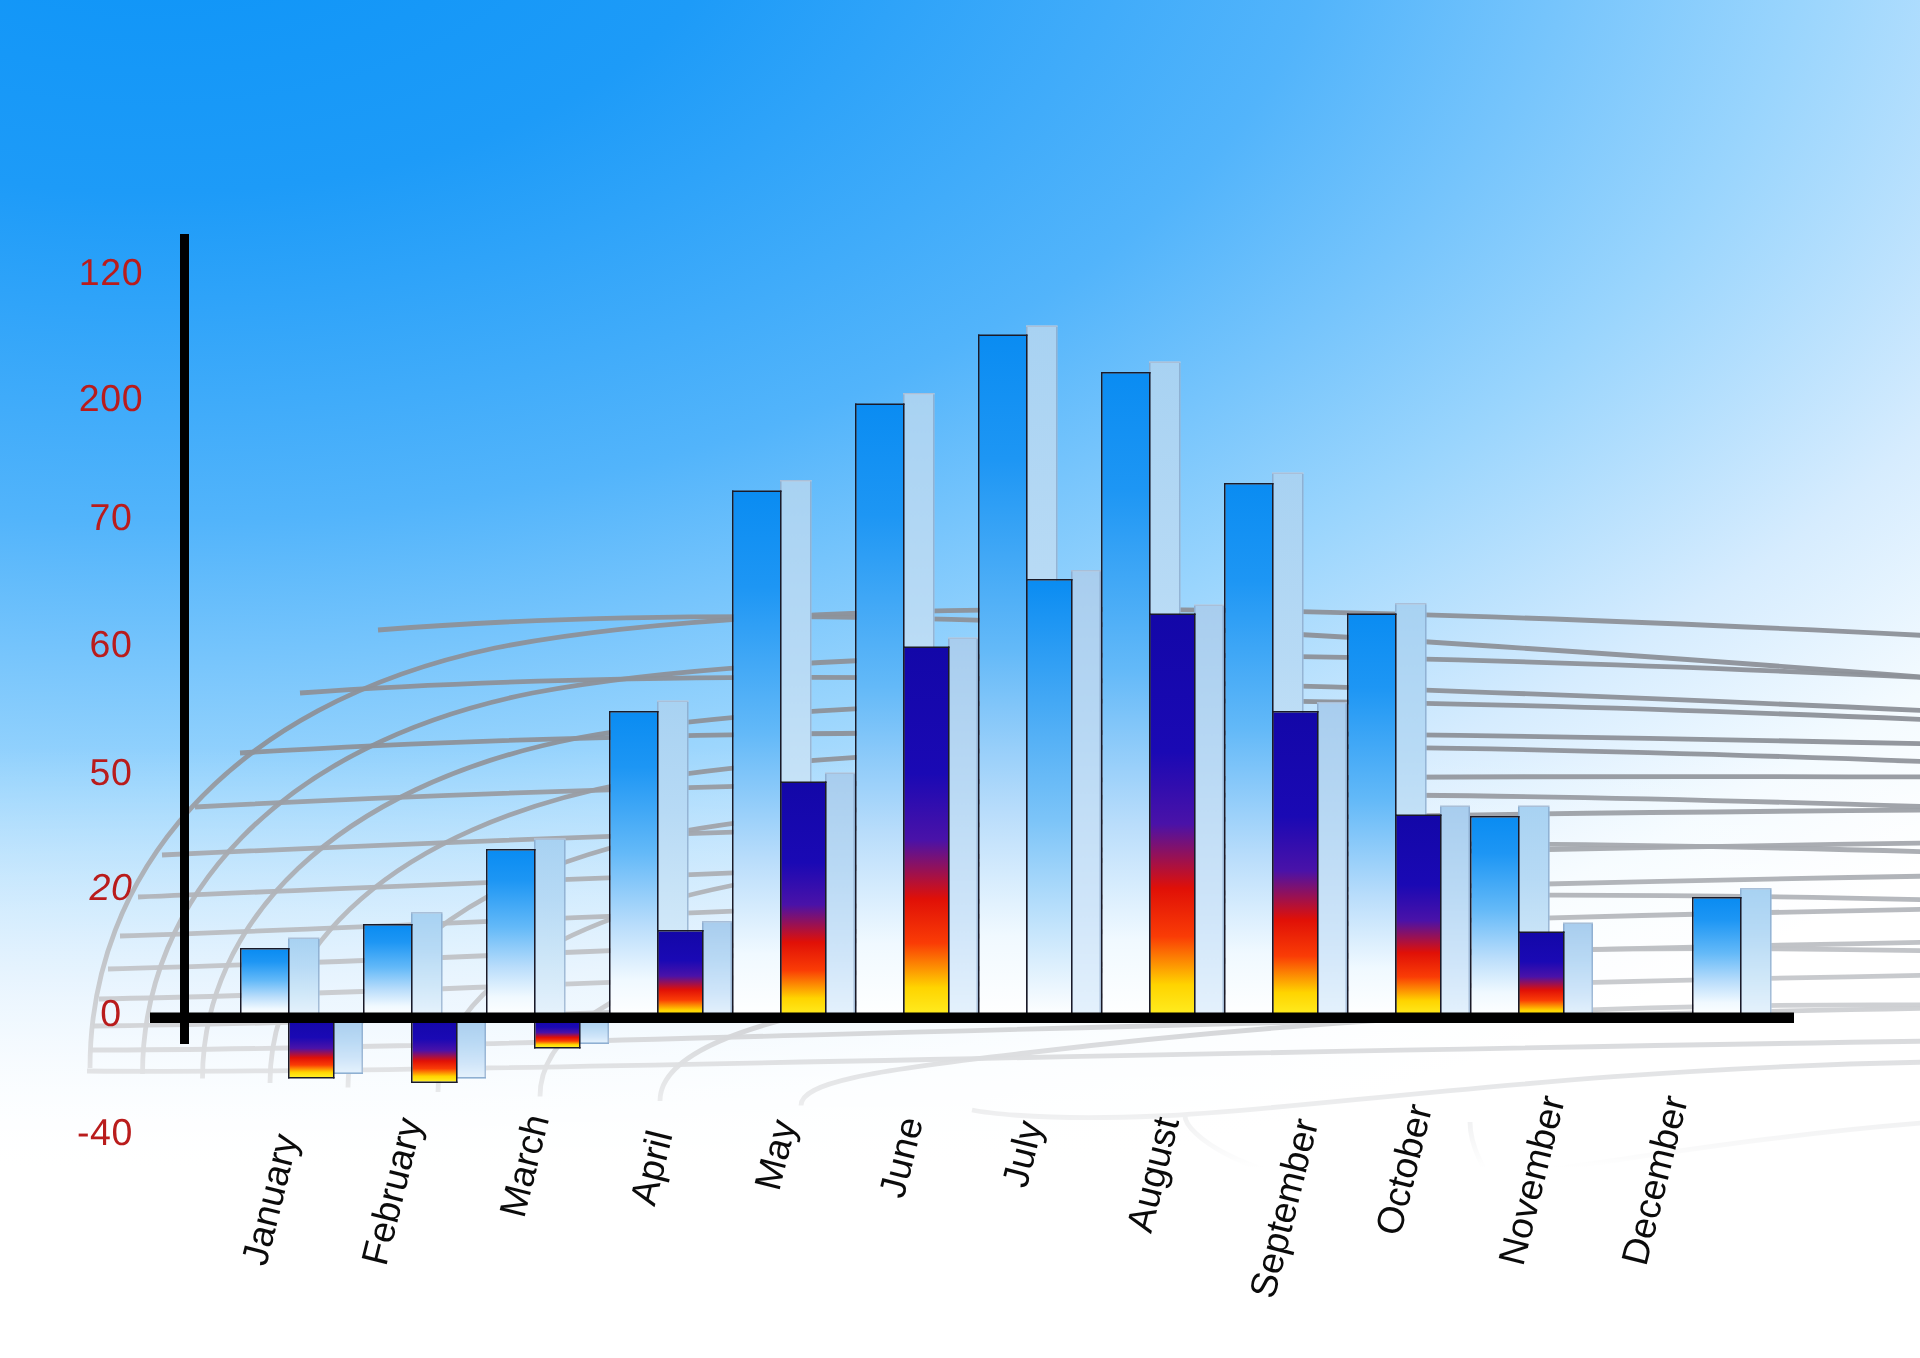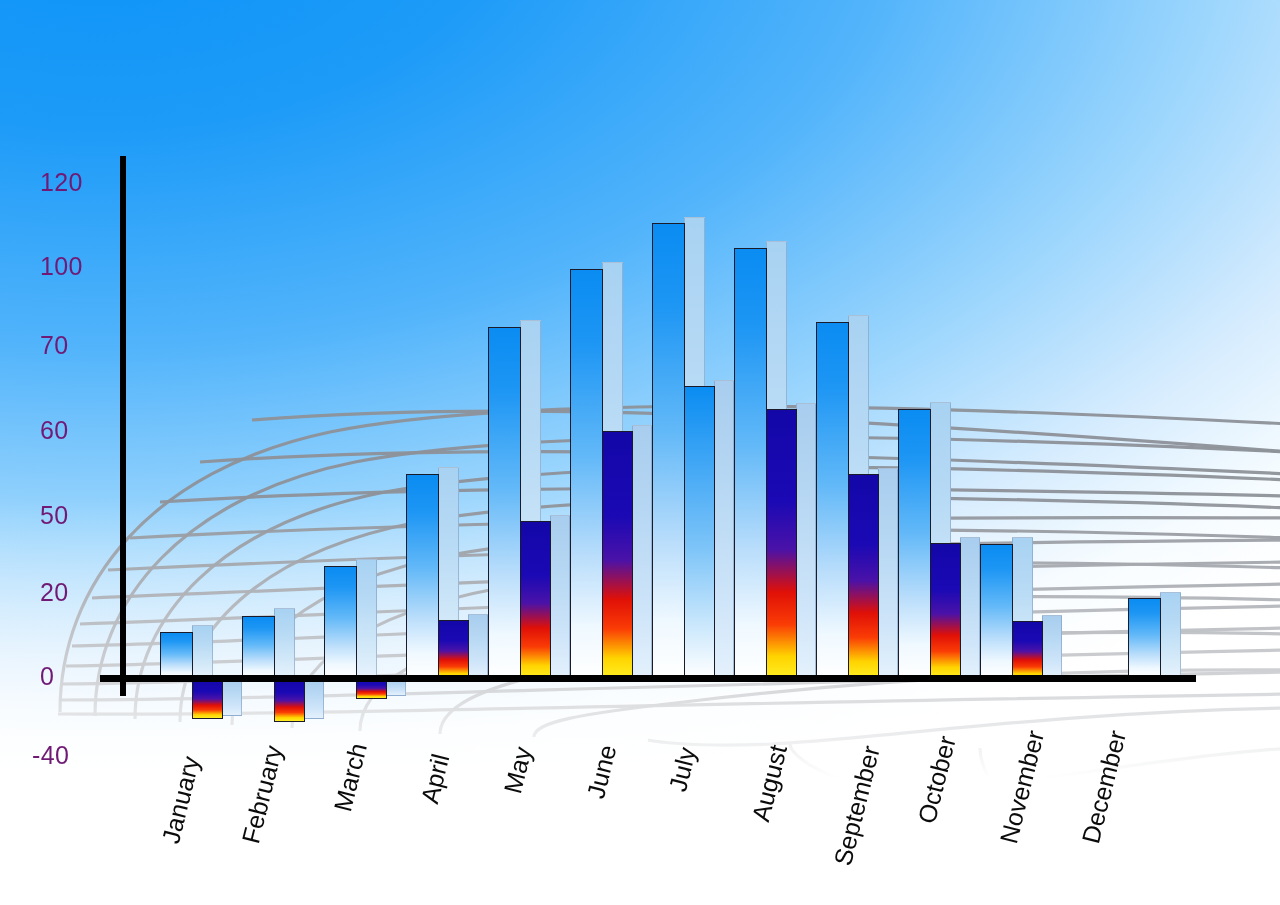--- a/index.html
+++ b/index.html
@@ -37,21 +37,21 @@
   .s1side {background:linear-gradient(to bottom,#a8d2f2 0%,#b7daf5 35%,#cfe7f8 70%,#e6f2fc 100%);}
   .s2front{background:linear-gradient(to bottom,#1307a8 0%,#1a09b4 34%,#4a12a8 52%,#e01007 68%,#fa3c05 80%,#ffd400 92%,#ffee22 100%);}
   .s2side {background:linear-gradient(to bottom,#a8cdee 0%,#b9d9f4 40%,#cfe5f9 75%,#e4f1fc 100%);}
   .s1neg  {background:linear-gradient(to bottom,#0a8cf2 0%,#7cc4f8 55%,#ffffff 100%);}
 
   
   #yaxis{position:absolute;background:#000;z-index:8;}
   #xaxis{position:absolute;background:#000;z-index:8;}
 
   .ytick{
-    position:absolute;text-align:left;color:#701a75;
+    position:absolute;text-align:center;color:#b91c1c;
     font-size:25px;line-height:25px;letter-spacing:.4px;z-index:9;
   }
   .xlab{
     position:absolute;white-space:nowrap;color:#0b0b0b;
     font-size:25px;line-height:25px;
     transform-origin:left top;
     transform:rotate(-76deg);
     z-index:9;
   }
 </style>
@@ -160,25 +160,25 @@
     <div class="bar front s2front" style="left:1012px;top:621px;width:31px;height:57px;"></div>
 
     <div class="bar side s1side" style="left:1160px;top:592px;width:21px;height:86px;"></div>
     <div class="bar front s1front" style="left:1128px;top:598px;width:33px;height:80px;"></div>
   </div>
 
   <div id="yaxis" style="left:120px;top:156px;width:6px;height:540px;"></div>
   <div id="xaxis" style="left:100px;top:675px;width:1096px;height:7px;"></div>
 
   <div class="ytick" style="left:40px;top:170px;width:68px;">120</div>
-  <div class="ytick" style="left:40px;top:254px;width:68px;">100</div>
+  <div class="ytick" style="left:40px;top:254px;width:68px;">200</div>
   <div class="ytick" style="left:40px;top:333px;width:68px;">70</div>
   <div class="ytick" style="left:40px;top:418px;width:68px;">60</div>
   <div class="ytick" style="left:40px;top:503px;width:68px;">50</div>
-  <div class="ytick" style="left:40px;top:580px;width:68px;">20</div>
+  <div class="ytick" style="left:40px;top:580px;width:68px;font-style:italic;">20</div>
   <div class="ytick" style="left:40px;top:664px;width:68px;">0</div>
   <div class="ytick" style="left:32px;top:743px;width:76px;">-40</div>
 
   <div class="xlab" style="left:158px;top:840px;">January</div>
   <div class="xlab" style="left:238px;top:840px;">February</div>
   <div class="xlab" style="left:330px;top:808px;">March</div>
   <div class="xlab" style="left:417px;top:800px;">April</div>
   <div class="xlab" style="left:500px;top:790px;">May</div>
   <div class="xlab" style="left:583px;top:795px;">June</div>
   <div class="xlab" style="left:665px;top:788px;">July</div>

